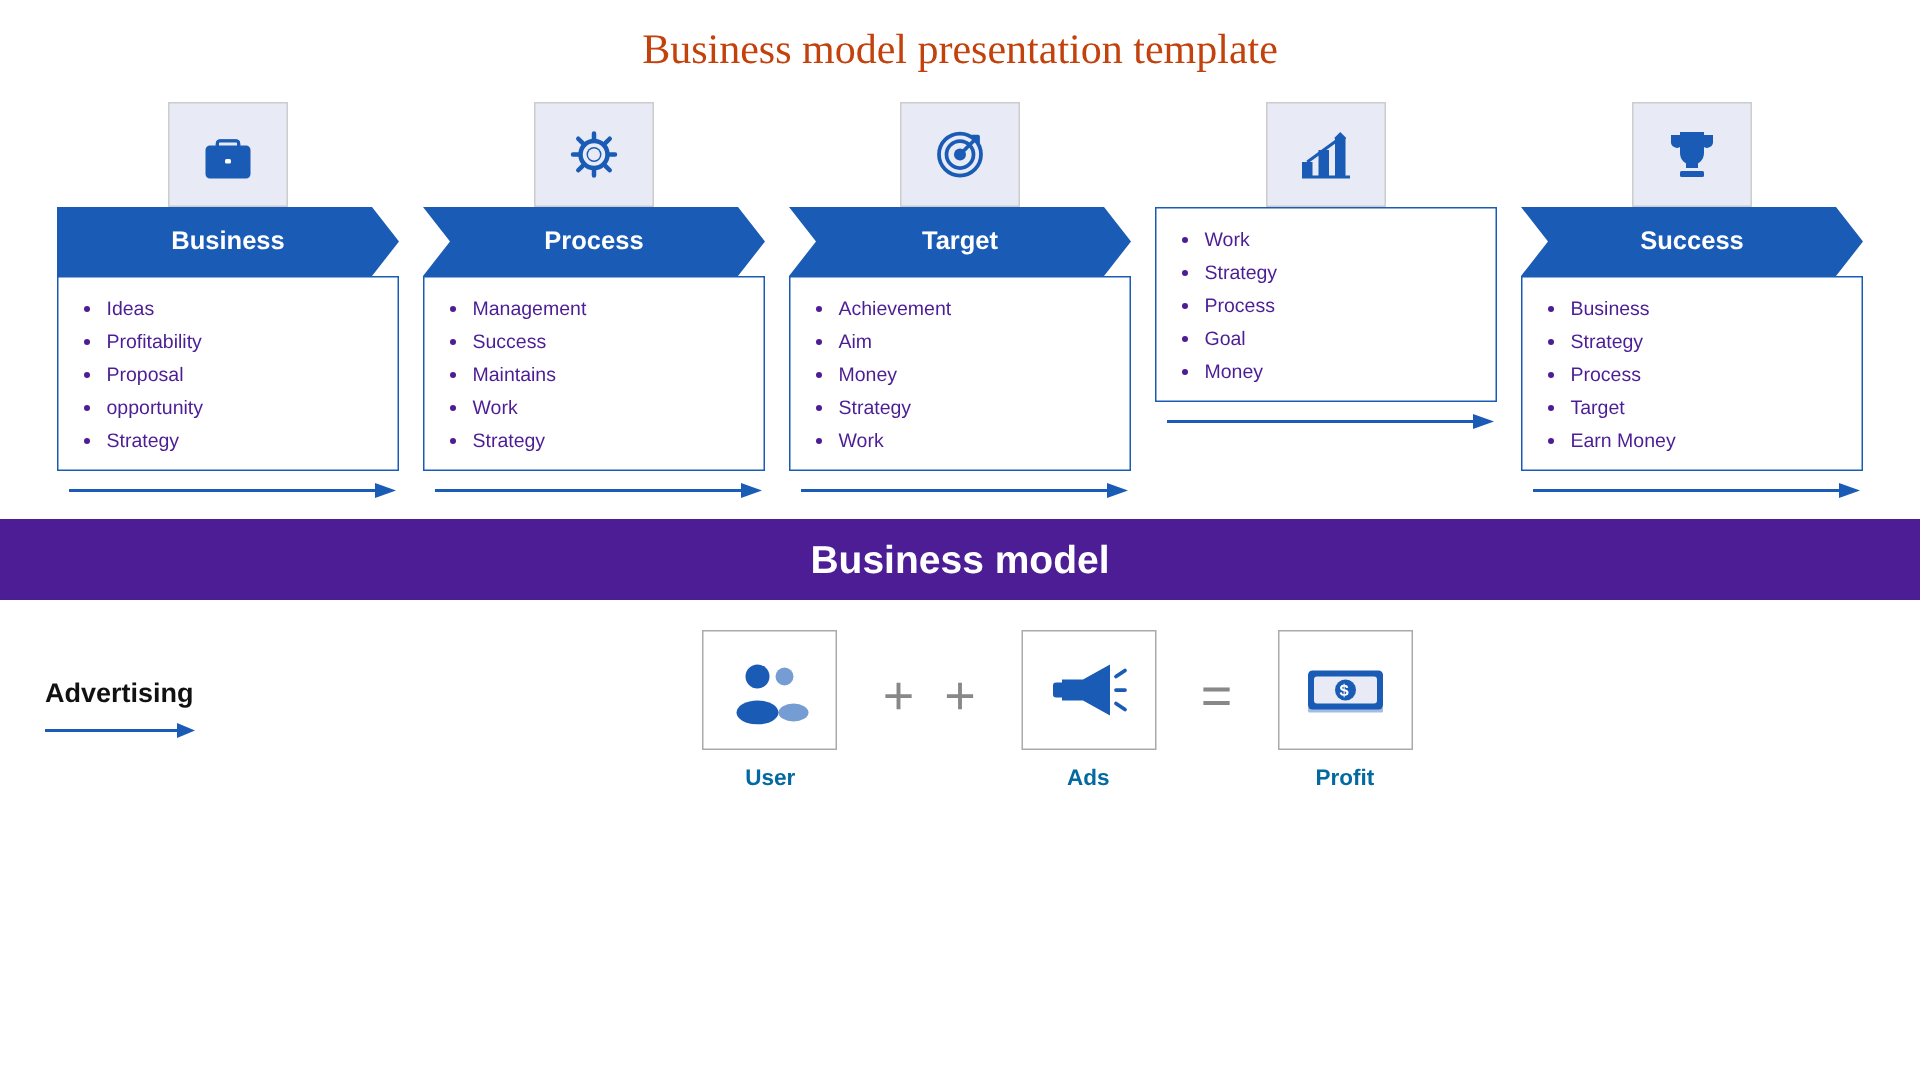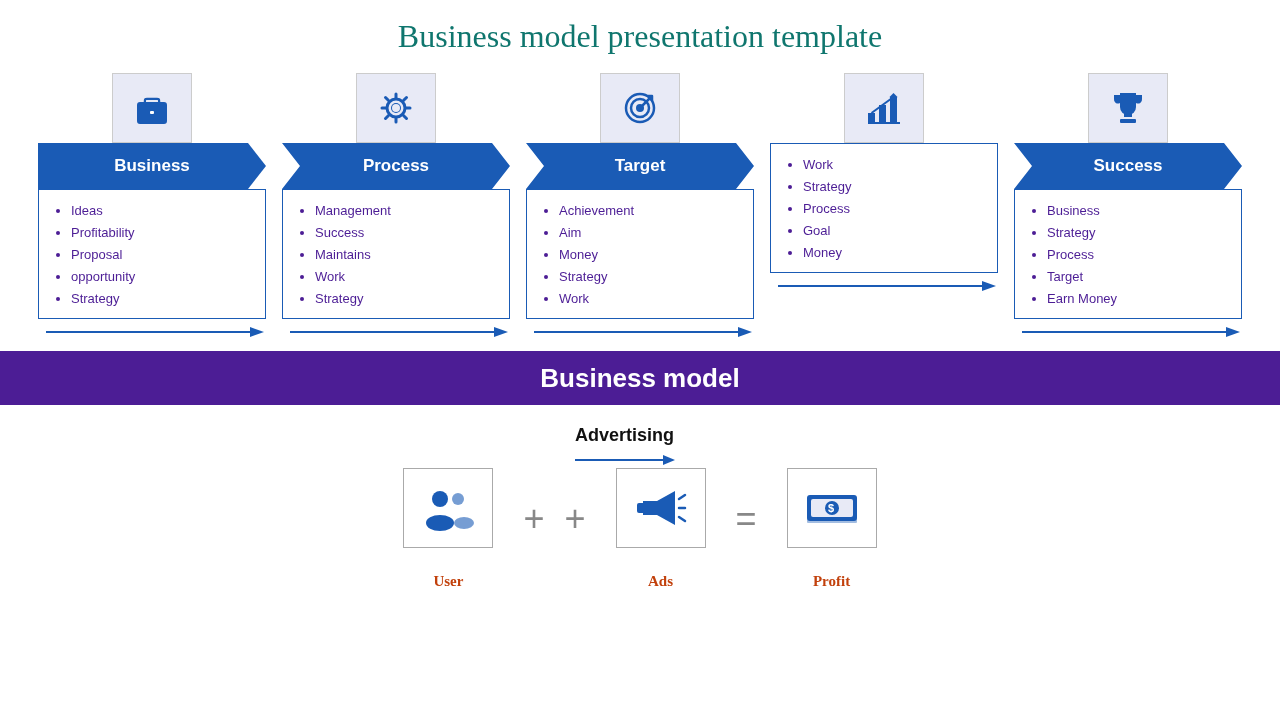--- a/index.html
+++ b/index.html
@@ -15,23 +15,23 @@
       width: 1280px;
       height: 720px;
       background: #fff;
       display: flex;
       flex-direction: column;
       align-items: center;
     }
 
     
     .title {
-      font-size: 32px;
+      font-size: 28px;
       font-weight: 400;
-      color: #0f766e;
+      color: #c2410c;
       margin-top: 18px;
       margin-bottom: 18px;
       font-family: Georgia, serif;
     }
 
     
     .top-section {
       width: 100%;
       padding: 0 20px;
       display: flex;
@@ -132,21 +132,21 @@
     .bm-banner-text {
       color: #fff;
       font-size: 26px;
       font-weight: 700;
     }
 
     
     .bottom-section {
       width: 100%;
       display: flex;
-      flex-direction: column;
+      flex-direction: row;
       align-items: center;
       padding: 20px 30px 0 30px;
       gap: 0;
     }
 
     .advertising-label {
       display: flex;
       flex-direction: column;
       align-items: flex-start;
       min-width: 130px;
@@ -187,23 +187,22 @@
       display: flex;
       align-items: center;
       justify-content: center;
       font-size: 36px;
       background: #fff;
     }
 
     .bottom-label {
       font-size: 15px;
       font-weight: 700;
-      color: #c2410c;
-      margin-top: 25px;
-      font-family: Liberation Serif, serif;
+      color: #0369a1;
+      margin-top: 10px;
     }
 
     .operator {
       font-size: 36px;
       color: #888;
       font-weight: 300;
       margin: 0 10px;
       padding-bottom: 20px;
     }
   </style>

